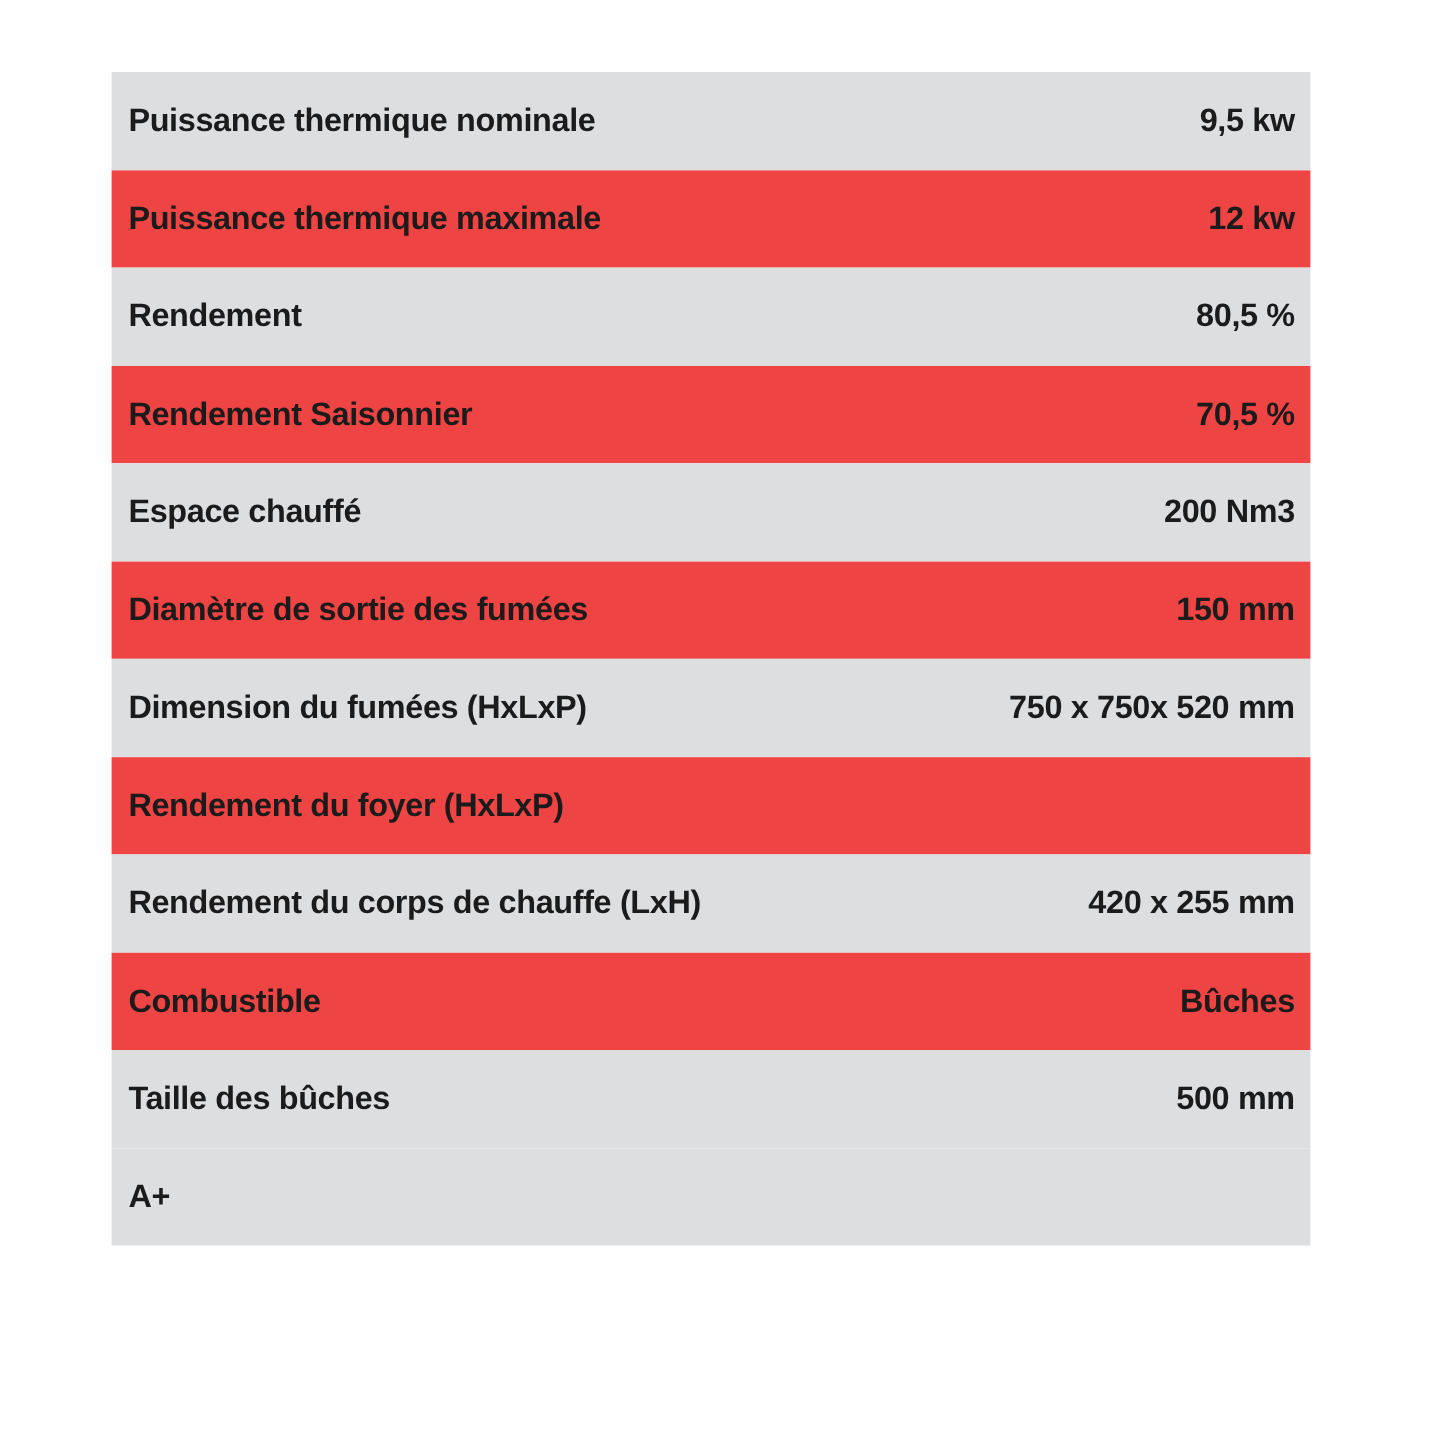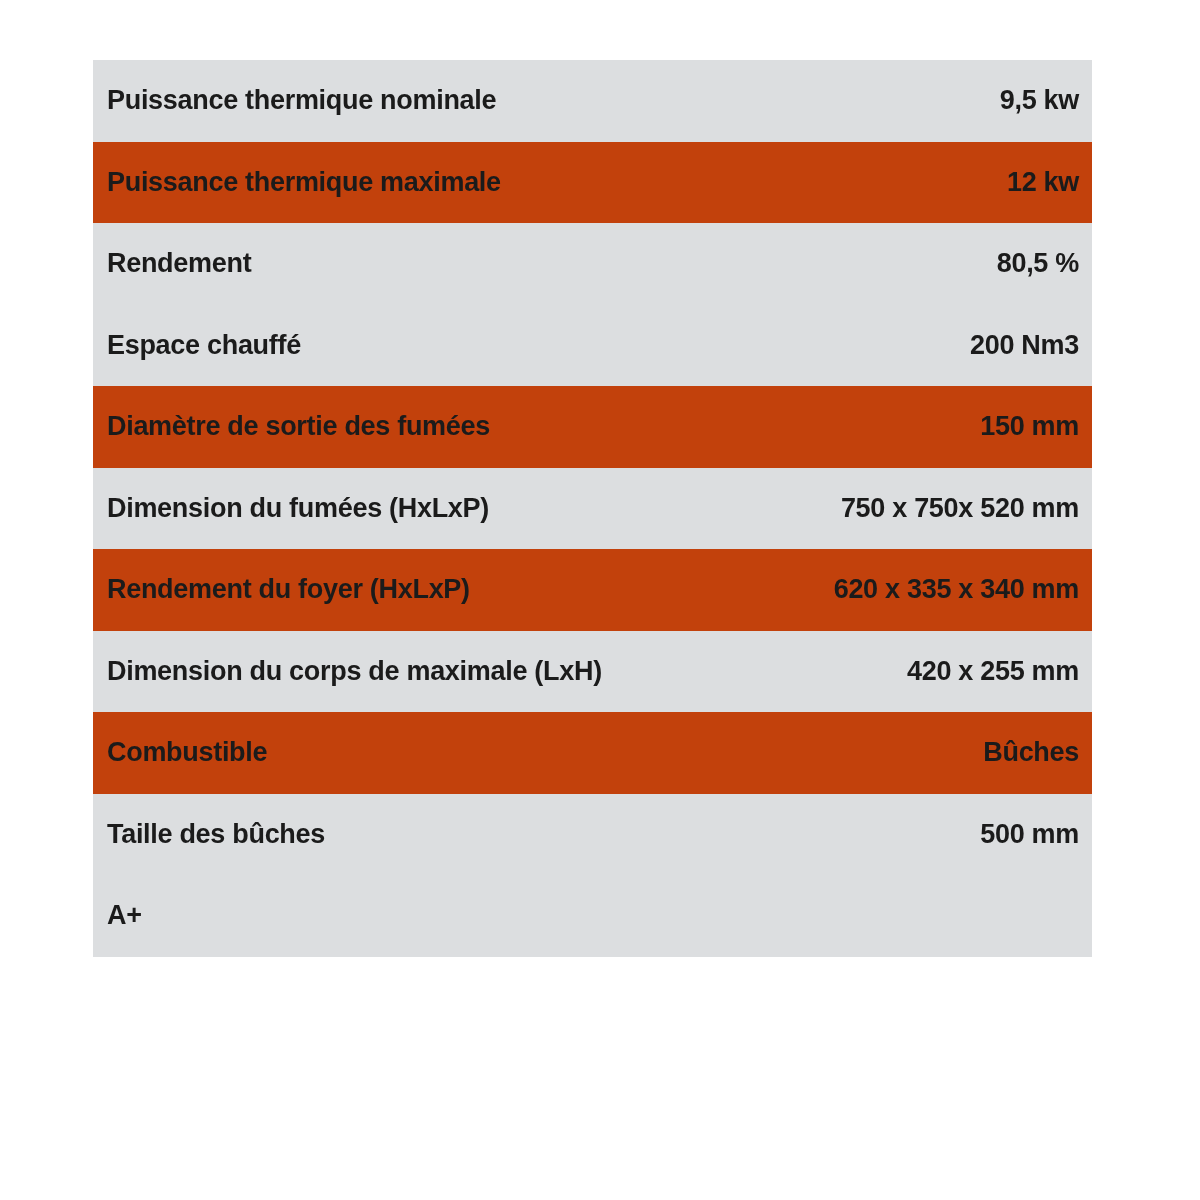--- a/index.html
+++ b/index.html
@@ -23,21 +23,21 @@
     top: 60px;
     width: 999px;
   }
   .spec-row {
     height: 81.5px;
     display: flex;
     align-items: center;
     justify-content: space-between;
     box-sizing: border-box;
     padding: 0 13px 0 14px;
-    background: #c2410c;
+    background: #ef4444;
   }
   .spec-row.alt {
     background: var(--alt-row-bg, #dcdee0);
   }
   .spec-label, .spec-value {
     font-size: 27px;
     font-weight: 600;
     letter-spacing: -0.3px;
     color: var(--text-color, #1b1b1b);
     white-space: nowrap;
@@ -59,43 +59,46 @@
     <div class="spec-row">
       <span class="spec-label">Puissance thermique maximale</span>
       <span class="spec-value">12 kw</span>
     </div>
 
     <div class="spec-row alt">
       <span class="spec-label">Rendement</span>
       <span class="spec-value">80,5 %</span>
     </div>
 
+    <div class="spec-row">
+      <span class="spec-label">Rendement Saisonnier</span>
+      <span class="spec-value">70,5 %</span>
+    </div>
 
     <div class="spec-row alt">
       <span class="spec-label">Espace chauffé</span>
       <span class="spec-value">200 Nm3</span>
     </div>
 
     <div class="spec-row">
       <span class="spec-label">Diamètre de sortie des fumées</span>
       <span class="spec-value">150 mm</span>
     </div>
 
     <div class="spec-row alt">
       <span class="spec-label">Dimension du fumées (HxLxP)</span>
       <span class="spec-value">750 x 750x 520 mm</span>
     </div>
 
     <div class="spec-row">
       <span class="spec-label">Rendement du foyer (HxLxP)</span>
-      <span class="spec-value">620 x 335 x 340 mm</span>
     </div>
 
     <div class="spec-row alt">
-      <span class="spec-label">Dimension du corps de maximale (LxH)</span>
+      <span class="spec-label">Rendement du corps de chauffe (LxH)</span>
       <span class="spec-value">420 x 255 mm</span>
     </div>
 
     <div class="spec-row">
       <span class="spec-label">Combustible</span>
       <span class="spec-value">Bûches</span>
     </div>
 
     <div class="spec-row alt">
       <span class="spec-label">Taille des bûches</span>

